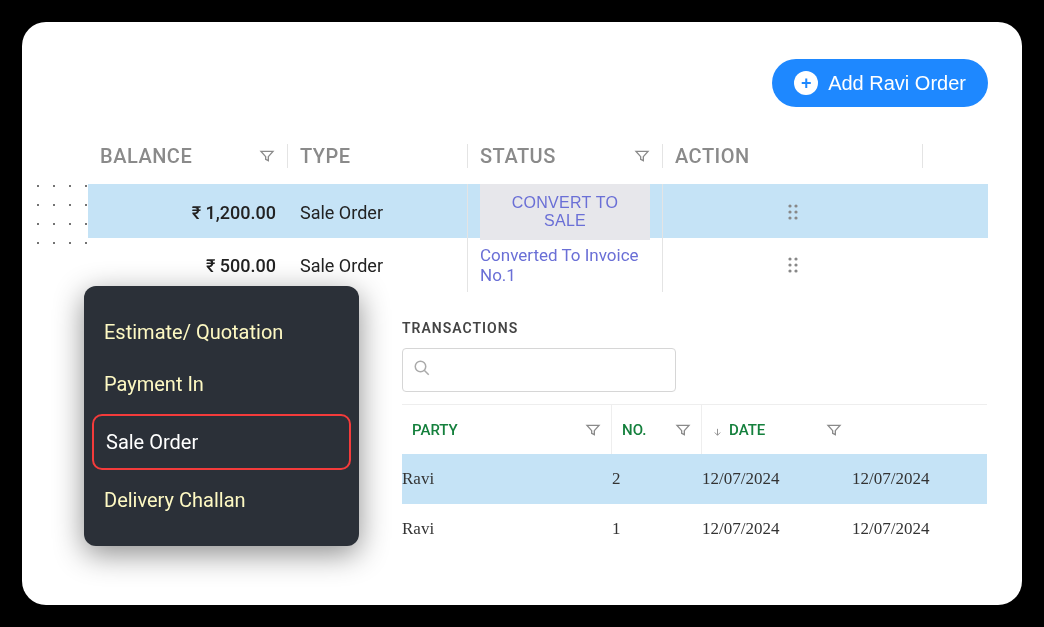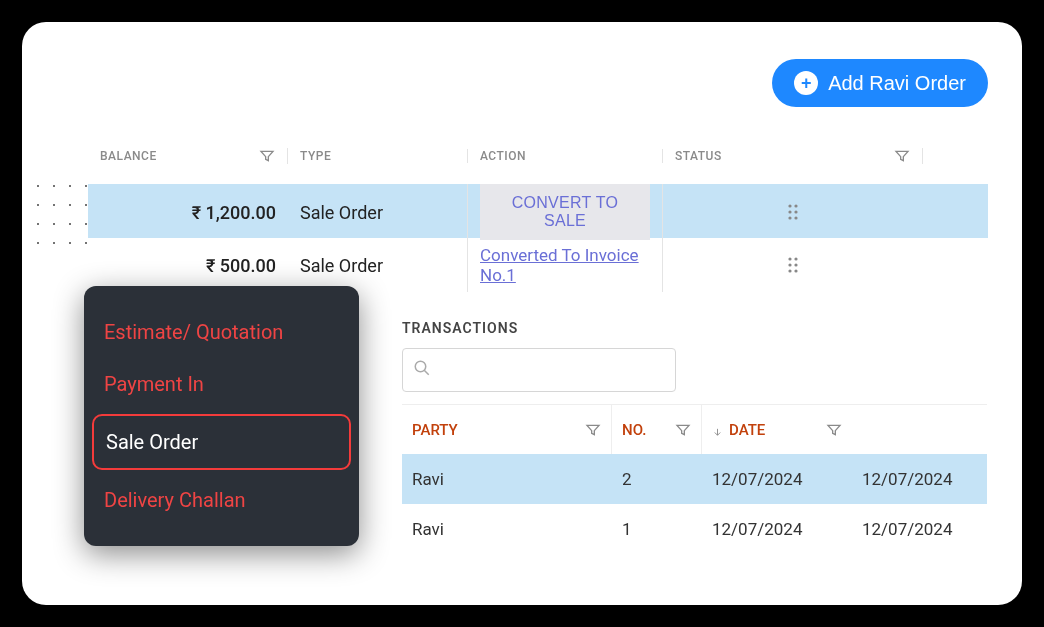--- a/index.html
+++ b/index.html
@@ -79,21 +79,21 @@
     width: 900px;
   }
   .hdr-row, .data-row {
     display: grid;
     grid-template-columns: 200px 180px 195px 260px 55px;
     align-items: center;
   }
   .hdr-row {
     height: 56px;
     color: #8a8a8a;
-    font-size: 12px;
+    font-size: 20px;
     font-weight: 500;
     letter-spacing: 0.5px;
     text-align: right;
   }
   .hdr-cell {
     display: flex;
     align-items: center;
     gap: 8px;
     padding: 0 12px;
   }
@@ -125,21 +125,20 @@
     border: none;
     color: #6a6fd6;
     font-size: 16px;
     font-weight: 500;
     padding: 10px 14px;
     cursor: pointer;
     letter-spacing: 0.3px;
   }
   .link-invoice {
     color: #6a6fd6;
-    text-decoration: underline;
     font-size: 17px;
     cursor: pointer;
   }
   .kebab {
     display: inline-flex;
     align-items: center;
     justify-content: center;
     width: 18px;
     height: 24px;
     cursor: pointer;
@@ -158,21 +157,21 @@
     position: absolute;
     left: 62px;
     top: 264px;
     width: 275px;
     background: #2b3038;
     border-radius: 12px;
     padding: 20px 8px;
     box-shadow: 0 8px 30px rgba(0,0,0,0.45);
   }
   .side-item {
-    color: #ef4444;
+    color: #fef9c3;
     font-size: 20px;
     padding: 14px 12px;
     border-radius: 8px;
     cursor: pointer;
   }
   .side-item.selected {
     color: #fff;
     border: 2px solid #f43b3b;
     border-radius: 10px;
     margin: 4px 0;
@@ -211,36 +210,36 @@
   }
   .tx-search .mag { color: #aaa; font-size: 18px; }
 
   .tx-grid .tx-hdr, .tx-grid .tx-row {
     display: grid;
     grid-template-columns: 210px 90px 150px 135px;
     align-items: center;
     height: 50px;
   }
   .tx-hdr {
-    color: #c2410c;
+    color: #15803d;
     font-size: 15px;
     font-weight: 500;
     border-top: 1px solid #eee;
   }
   .tx-hdr .tc {
     display: flex;
     align-items: center;
     gap: 6px;
     padding: 0 10px;
     height: 100%;
     border-right: 1px solid #eee;
   }
   .tx-hdr .tc:last-child { border-right: none; }
   .tx-row { font-size: 17px; color: #333; }
-  .tx-row .tc { padding: 0 10px; }
+  .tx-row .tc { padding: 0 0; font-family: Liberation Serif, serif; }
   .tx-row.hl { background: #c5e3f6; }
 
   .arrow-down-sm {
     display: inline-block;
     width: 11px;
     height: 11px;
   }
 </style>
 </head>
 <body>
@@ -279,30 +278,30 @@
         <span class="funnel">
           <svg viewBox="0 0 24 24" fill="none" stroke="#8a8a8a" stroke-width="2">
               <path d="M3 5h18l-7 8v6l-4-2v-4L3 5z"></path>
             </svg>
         </span>
       </div>
       <div class="hdr-cell">
         <span>TYPE</span>
       </div>
       <div class="hdr-cell">
-        <span>ACTION</span>
-      </div>
-      <div class="hdr-cell">
         <span>STATUS</span>
         <span class="spacer"></span>
         <span class="funnel">
           <svg viewBox="0 0 24 24" fill="none" stroke="#8a8a8a" stroke-width="2">
               <path d="M3 5h18l-7 8v6l-4-2v-4L3 5z"></path>
             </svg>
         </span>
+      </div>
+      <div class="hdr-cell">
+        <span>ACTION</span>
       </div>
       <div class="hdr-cell"></div>
     </div>
 
     <div class="data-row highlight">
       <div class="cell balance">₹ 1,200.00</div>
       <div class="cell sep">Sale Order</div>
       <div class="cell sep">
         <button class="convert-btn">CONVERT TO SALE</button>
       </div>

